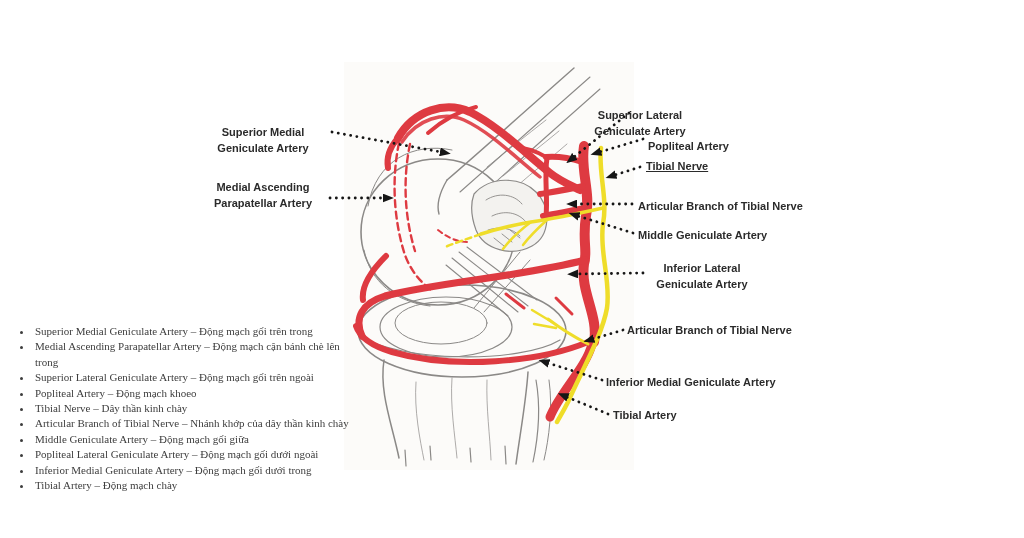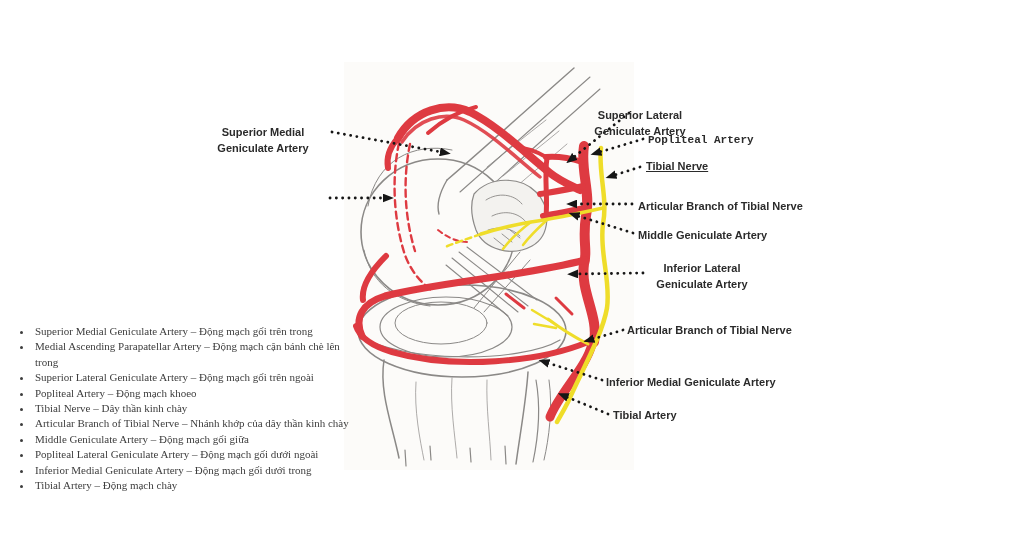--- a/index.html
+++ b/index.html
@@ -6,21 +6,21 @@
   .page{position:relative;width:1024px;height:538px;background:#ffffff;overflow:hidden;
         font-family:"Liberation Sans","DejaVu Sans",sans-serif;}
   .figure{position:absolute;left:0;top:0;width:1024px;height:538px;}
   svg{position:absolute;left:0;top:0;}
   .lbl{position:absolute;font-weight:700;font-size:11px;line-height:16px;color:#2b2b2b;z-index:3;}
   .lbl.c{text-align:center;white-space:pre-line;}
   .lbl.s{white-space:nowrap;line-height:13px;}
   #lbl-sup-med{left:203px;top:114px;width:120px;margin-top:10px;}
   #lbl-med-asc{left:201px;top:179px;width:124px;}
   #lbl-sup-lat{left:581px;top:71px;width:118px;margin-top:36px;}
-  #lbl-popliteal{left:648px;top:134px;font-family:Liberation Mono, monospace;}
+  #lbl-popliteal{left:648px;top:140px;}
   #lbl-tibial-nerve{left:646px;top:160px;text-decoration:underline;}
   #lbl-artic-1{left:638px;top:200px;}
   #lbl-middle{left:638px;top:229px;}
   #lbl-inf-lat{left:641px;top:260px;width:122px;}
   #lbl-artic-2{left:627px;top:324px;}
   #lbl-inf-med{left:606px;top:376px;}
   #lbl-tibial-artery{left:613px;top:409px;}
   .legend{position:absolute;left:18px;top:324px;width:328px;margin:0;padding:0 0 0 15px;
           font-size:11px;line-height:15.4px;color:#3d3d3d;list-style:disc outside;z-index:3;font-family:Liberation Serif, serif;}
   .legend li{margin:0;padding-left:2px;}
@@ -133,20 +133,22 @@
         <path d="M633,233 L578,216" marker-end="url(#arrow)"></path>
         <path d="M643,273 L577,274" marker-end="url(#arrow)"></path>
         <path d="M623,330 L593,339" marker-end="url(#arrow)"></path>
         <path d="M602,380 L548,363" marker-end="url(#arrow)"></path>
         <path d="M608,414 L567,397" marker-end="url(#arrow)"></path>
       </g>
     </svg>
 
     <div class="lbl c" id="lbl-sup-med">Superior Medial
 Geniculate Artery</div>
+    <div class="lbl c" id="lbl-med-asc">Medial Ascending
+Parapatellar Artery</div>
     <div class="lbl c" id="lbl-sup-lat">Superior Lateral
 Geniculate Artery</div>
     <div class="lbl s" id="lbl-popliteal">Popliteal Artery</div>
     <div class="lbl s" id="lbl-tibial-nerve">Tibial Nerve</div>
     <div class="lbl s" id="lbl-artic-1">Articular Branch of Tibial Nerve</div>
     <div class="lbl s" id="lbl-middle">Middle Geniculate Artery</div>
     <div class="lbl c" id="lbl-inf-lat">Inferior Lateral
 Geniculate Artery</div>
     <div class="lbl s" id="lbl-artic-2">Articular Branch of Tibial Nerve</div>
     <div class="lbl s" id="lbl-inf-med">Inferior Medial Geniculate Artery</div>

